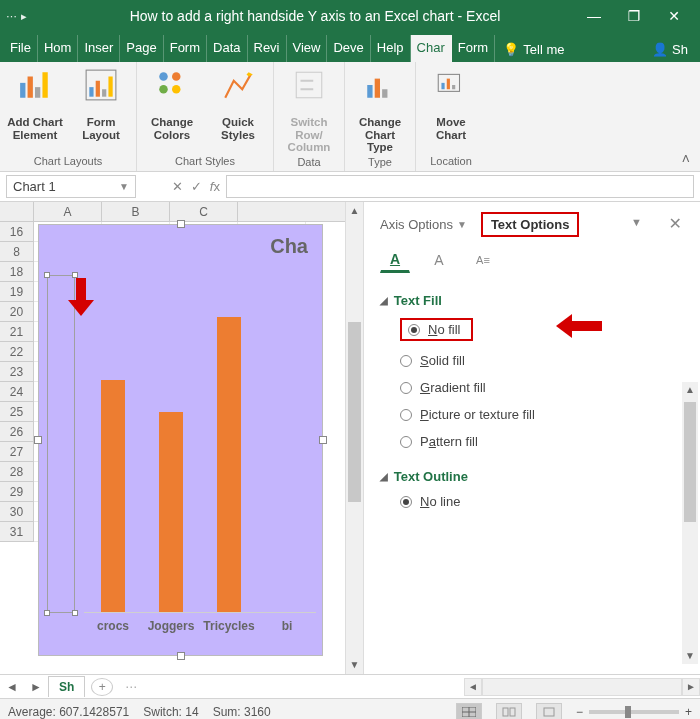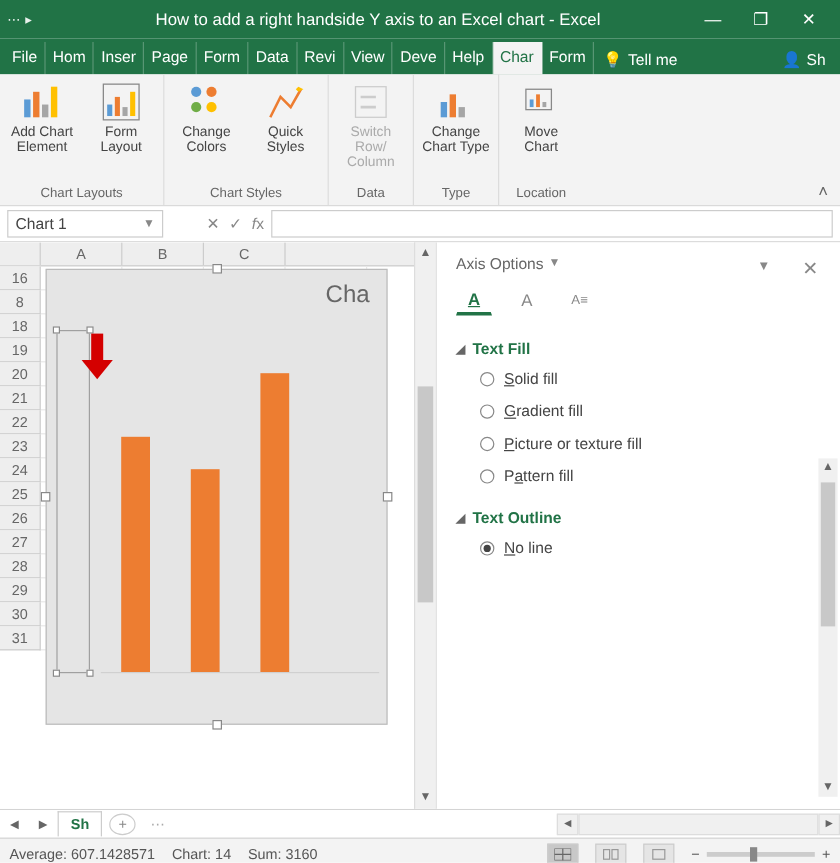--- a/index.html
+++ b/index.html
@@ -20,21 +20,21 @@
   .ribbontabs .tab.active { background: #f3f3f3; color: #217346; }
   .ribbontabs .spacer { flex:1; }
   .ribbontabs .tell { display:flex; align-items:center; gap:4px; padding: 5px 8px; }
   .ribbontabs .share { display:flex; align-items:center; gap:4px; padding: 5px 8px; }
 
   
   .ribbon { background: #f3f3f3; height: 110px; display: flex; border-bottom: 1px solid #d4d4d4; }
   .group { border-right: 1px solid #dcdcdc; display:flex; flex-direction:column; padding: 4px 6px 2px 6px; }
   .group .buttons { flex:1; display:flex; align-items:flex-start; gap: 8px; }
   .group .label { text-align:center; font-size: 11px; color:#666; padding: 2px 0; }
-  .bigbtn { width: 58px; display:flex; flex-direction:column; align-items:center; gap:2px; font-size:11.5px; text-align:center; cursor:pointer; padding-top:2px; }
+  .bigbtn { width: 58px; display:flex; flex-direction:column; align-items:center; gap:14px; font-size:11.5px; text-align:center; cursor:pointer; padding-top:2px;font-weight:bold; }
   .bigbtn.disabled { color: #aaa; }
   .bigbtn .icon { width: 34px; height: 34px; }
   .bigbtn .txt { line-height: 1.1; }
   .collapse { margin-left:auto; align-self:flex-end; padding: 4px 10px; color:#666; font-size:14px; }
 
   
   .fxrow { height: 30px; background:#fff; border-bottom:1px solid #d4d4d4; display:flex; align-items:stretch; }
   .namebox { width: 130px; border:1px solid #ccc; margin:3px 0 3px 6px; display:flex; align-items:center; padding:0 6px; font-size:13px; justify-content:space-between;}
   .namebox .dd { color:#888; font-size:10px;}
   .fxgap { width: 30px;}
@@ -49,21 +49,21 @@
   .colh { width:68px; text-align:center; border-right:1px solid #ccc; font-size:12px; color:#666; line-height:20px;}
   .rows { }
   .row { display:flex; height:20px; }
   .rowh { width:34px; background:#eee; border-right:1px solid #ccc; border-bottom:1px solid #ccc; text-align:center; font-size:12px; color:#666; line-height:20px;}
   .cell { width:68px; border-right:1px solid #e8e8e8; border-bottom:1px solid #e8e8e8;}
   .vscroll { width:18px; background:#f0f0f0; border-left:1px solid #ddd; position:relative;}
   .vscroll .arrow { height:18px; text-align:center; font-size:10px; color:#666; line-height:18px;}
   .vscroll .thumb { position:absolute; left:2px; right:2px; top:120px; height:180px; background:#c8c8c8;}
 
   
-  .chartbox { position:absolute; left:38px; top:22px; width:285px; height:380px; background:#e5e5e5; border:1px solid #bbb;}
+  .chartbox { position:absolute; left:38px; top:22px; width:285px; height:432px; background:#c4b5fd; border:1px solid #bbb;font-weight:bold;}
   .chartbox .handle { position:absolute; width:8px; height:8px; background:#fff; border:1px solid #888;}
   .chartbox .ht { top:-5px; left:50%; margin-left:-4px;}
   .chartbox .hb { bottom:-5px; left:50%; margin-left:-4px;}
   .chartbox .hl { left:-5px; top:50%; margin-top:-4px;}
   .chartbox .hr { right:-5px; top:50%; margin-top:-4px;}
   .charttitle { text-align:right; padding: 10px 14px 0 0; font-size:20px; color:#666;}
   .plot { position:absolute; left:45px; right:6px; top:50px; bottom:42px; border-bottom:1px solid #d0d0d0;}
   .bar { position:absolute; bottom:0; width:30px; background:#ED7D31;}
   .xlabels { position:absolute; left:45px; right:6px; bottom:22px; display:flex; font-size:12px; color:#666;}
   .xlabels span { flex:1; text-align:center; white-space:nowrap; overflow:hidden;}
@@ -411,52 +411,71 @@
             <div class="head"></div>
         </div>
       </div>
 
       <div class="plot" id="plot">
           <div class="bar" style="left: 7.5%; width: 10%; height: 68.75%;"></div>
           <div class="bar" style="left: 32.5%; width: 10%; height: 59.375%;"></div>
           <div class="bar" style="left: 57.5%; width: 10%; height: 87.5%;"></div>
         </div>
 
+      <div class="xlabels">
+        <span>crocs</span>
+        <span>Joggers</span>
+        <span>Tricycles</span>
+        <span>bi</span>
+      </div>
     </div>
   </div>
 
   <div class="vscroll">
     <div class="arrow">▲</div>
     <div class="thumb"></div>
     <div class="arrow" style="position:absolute;bottom:0;left:0;right:0;">▼</div>
   </div>
 
   <div class="pane">
     <span class="panedd">▼</span>
     <span class="paneclose">✕</span>
 
     <div class="subtabs">
       <span class="lbl">
         <span>Axis Options</span>
         <span style="font-size:10px;color:#888;">▼</span>
       </span>
+      <span class="lbl boxed">
+        <span>Text Options</span>
+      </span>
     </div>
 
     <div class="iconrow">
       <div class="picon sel">
           <u>A</u>
         </div>
       <div class="picon">A</div>
       <div class="picon" style="font-size:11px;">A≡</div>
     </div>
 
     <div class="section">
       <div class="secthdr">
         <span class="tri">◢</span>
         <span>Text Fill</span>
+      </div>
+      <div class="radio boxed">
+        <span class="boxwrap">
+          <span class="r on"></span>
+          <span><span class="u">N</span>o fill</span>
+        </span>
+        <div class="red-arrow-left">
+          <div class="head"></div>
+            <div class="shaft"></div>
+        </div>
       </div>
       <div class="radio">
         <span class="r"></span>
         <span><span class="u">S</span>olid fill</span>
       </div>
       <div class="radio">
         <span class="r"></span>
         <span><span class="u">G</span>radient fill</span>
       </div>
       <div class="radio">
@@ -500,21 +519,21 @@
     <div class="tr"></div>
     <div class="ar">►</div>
   </div>
 </div>
 
 <div class="status">
   <span>
     <span>Average:</span> <span>607.1428571</span>
   </span>
   <span>
-    <span>Chart:</span> <span>14</span>
+    <span>Switch:</span> <span>14</span>
   </span>
   <span>
     <span>Sum:</span> <span>3160</span>
   </span>
   <div class="spacer"></div>
   <div class="viewbtn active">
     <svg width="14" height="10">
         <rect width="14" height="10" fill="none" stroke="#666"></rect>
         <line x1="7" y1="0" x2="7" y2="10" stroke="#666"></line>
         <line x1="0" y1="5" x2="14" y2="5" stroke="#666"></line>

